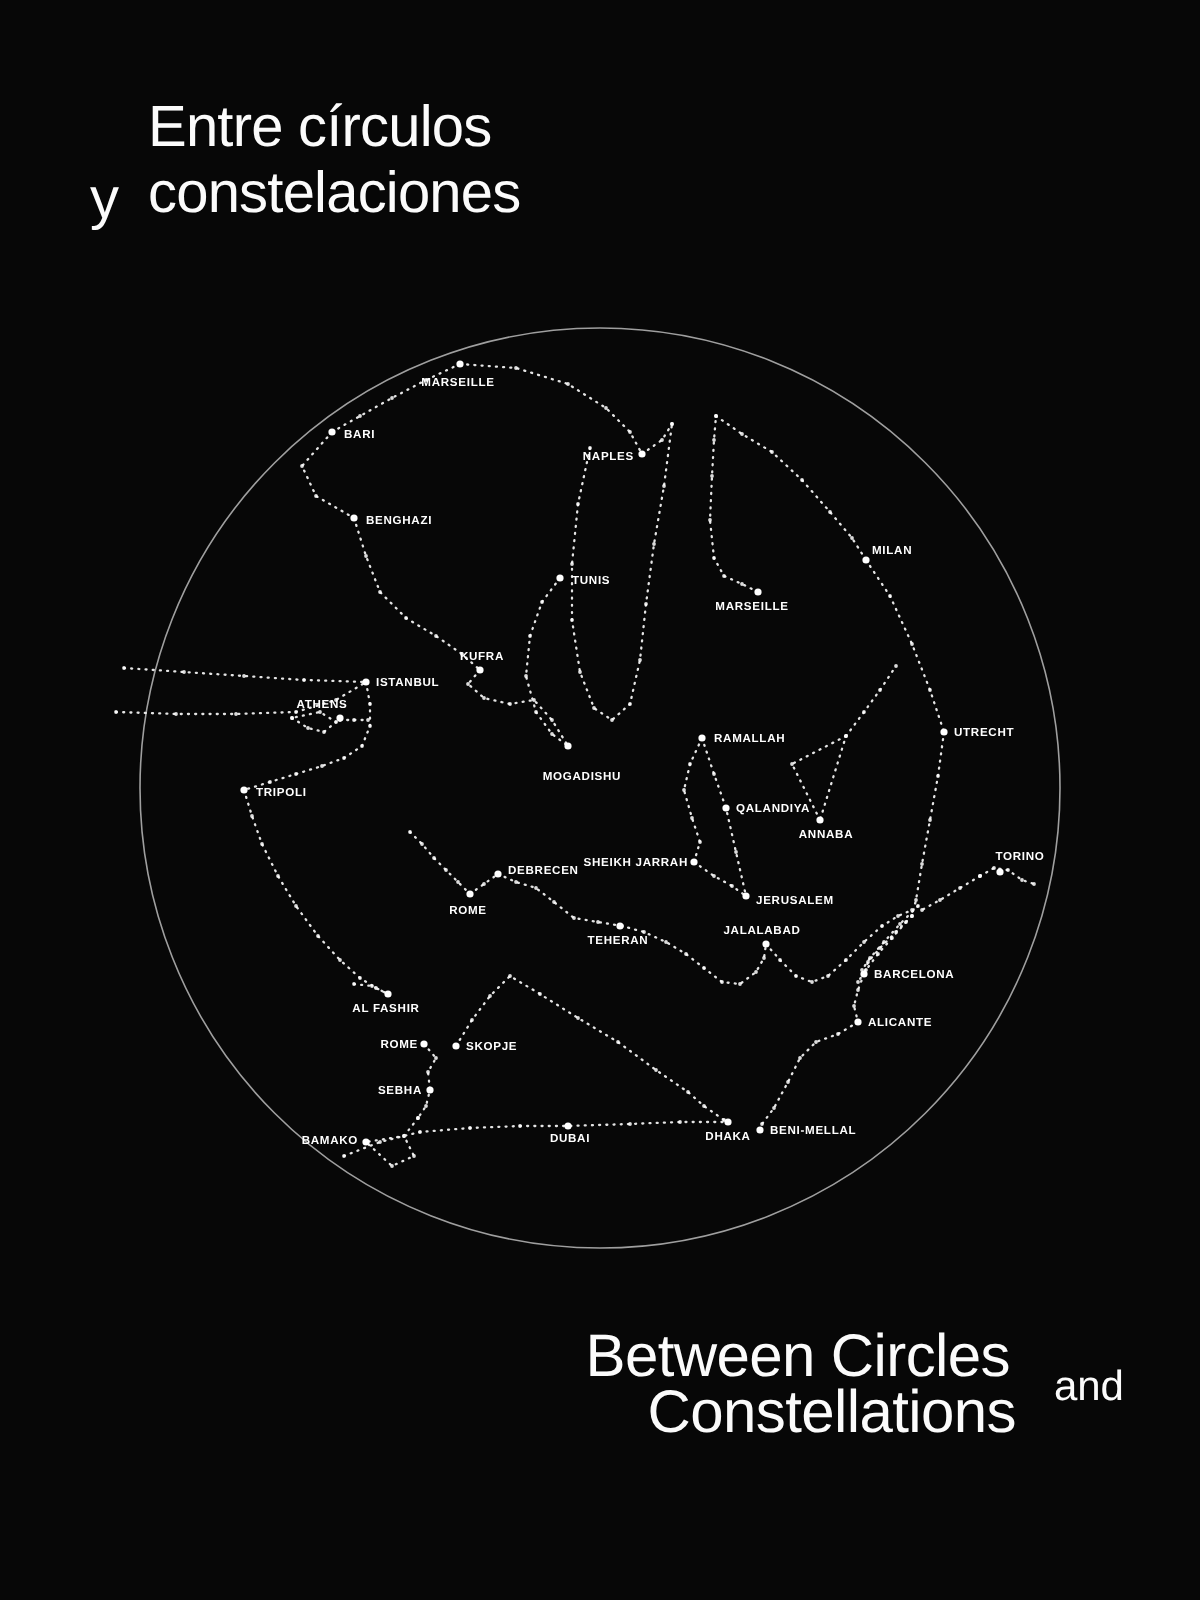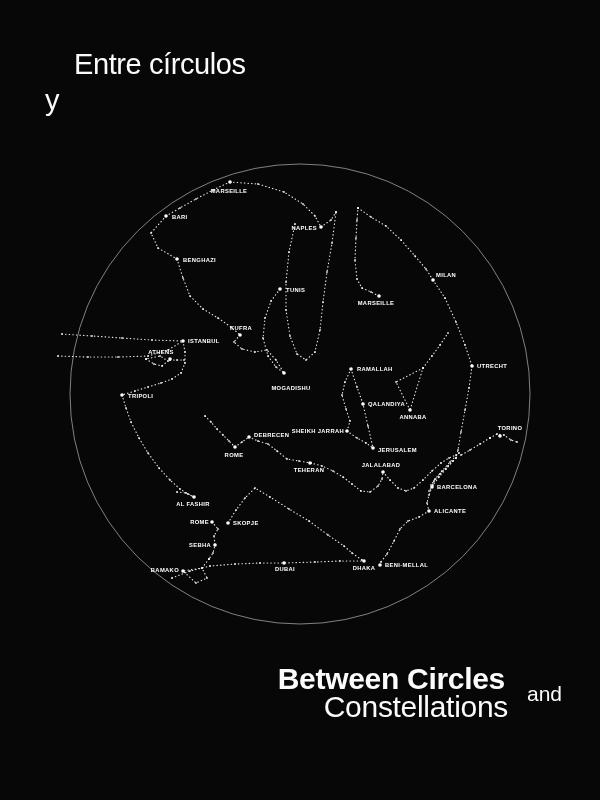--- a/index.html
+++ b/index.html
@@ -8,36 +8,37 @@
     background:#070707;color:#fff;
     font-family:"Liberation Sans",sans-serif;
   }
   .title-block{position:absolute;left:74px;top:48px;font-size:29px;line-height:33px;
     font-weight:400;letter-spacing:-0.4px;color:#fbfbfb;}
   .y-prefix{position:absolute;left:45px;top:84px;font-size:29px;font-weight:400;color:#fbfbfb;}
   .author{position:absolute;right:38px;top:140px;font-size:19px;font-weight:400;
     letter-spacing:0.2px;color:#f4f4f4;}
   .map-wrap{position:absolute;left:0;top:0;width:600px;height:800px;}
   svg{display:block;}
-  .bottom-line1{position:absolute;top:662px;right:95px;font-size:30px;font-weight:700;
+  .bottom-line1{position:absolute;top:662px;right:95px;font-size:30px;font-weight:400;
     letter-spacing:-0.3px;color:#fbfbfb;}
   .bottom-and{position:absolute;top:682px;right:38px;font-size:21px;font-weight:400;color:#fbfbfb;text-align:right;}
   .bottom-line2{position:absolute;top:690px;right:92px;font-size:30px;font-weight:400;
     letter-spacing:-0.3px;color:#fbfbfb;}
   .city-label{font-family:"Liberation Sans",sans-serif;font-weight:700;
     font-size:5.8px;letter-spacing:0.35px;}
 </style>
 </head>
 <body>
 
 <div class="poster">
 
   <span class="y-prefix">y</span>
   <div class="title-block">
     <div>Entre círculos</div>
+    <div>constelaciones</div>
   </div>
 
 
   <div class="map-wrap">
     <svg width="600" height="800" viewBox="0 0 600 800" xmlns="http://www.w3.org/2000/svg">
         <circle cx="300" cy="394" r="230" fill="none" stroke="#9f9f9f" stroke-width="0.8"></circle>
         <polyline points="230,182 258,184 284,192 303,204 315,216 321,227" fill="none" stroke="#f0f0f0" stroke-width="1.15" stroke-dasharray="0.5 3.1" stroke-linecap="round" opacity="0.95"></polyline>
         <circle cx="230" cy="182" r="0.95" fill="#ffffff" opacity="0.85"></circle>
         <circle cx="258" cy="184" r="0.95" fill="#ffffff" opacity="0.85"></circle>
         <circle cx="284" cy="192" r="0.95" fill="#ffffff" opacity="0.85"></circle>

